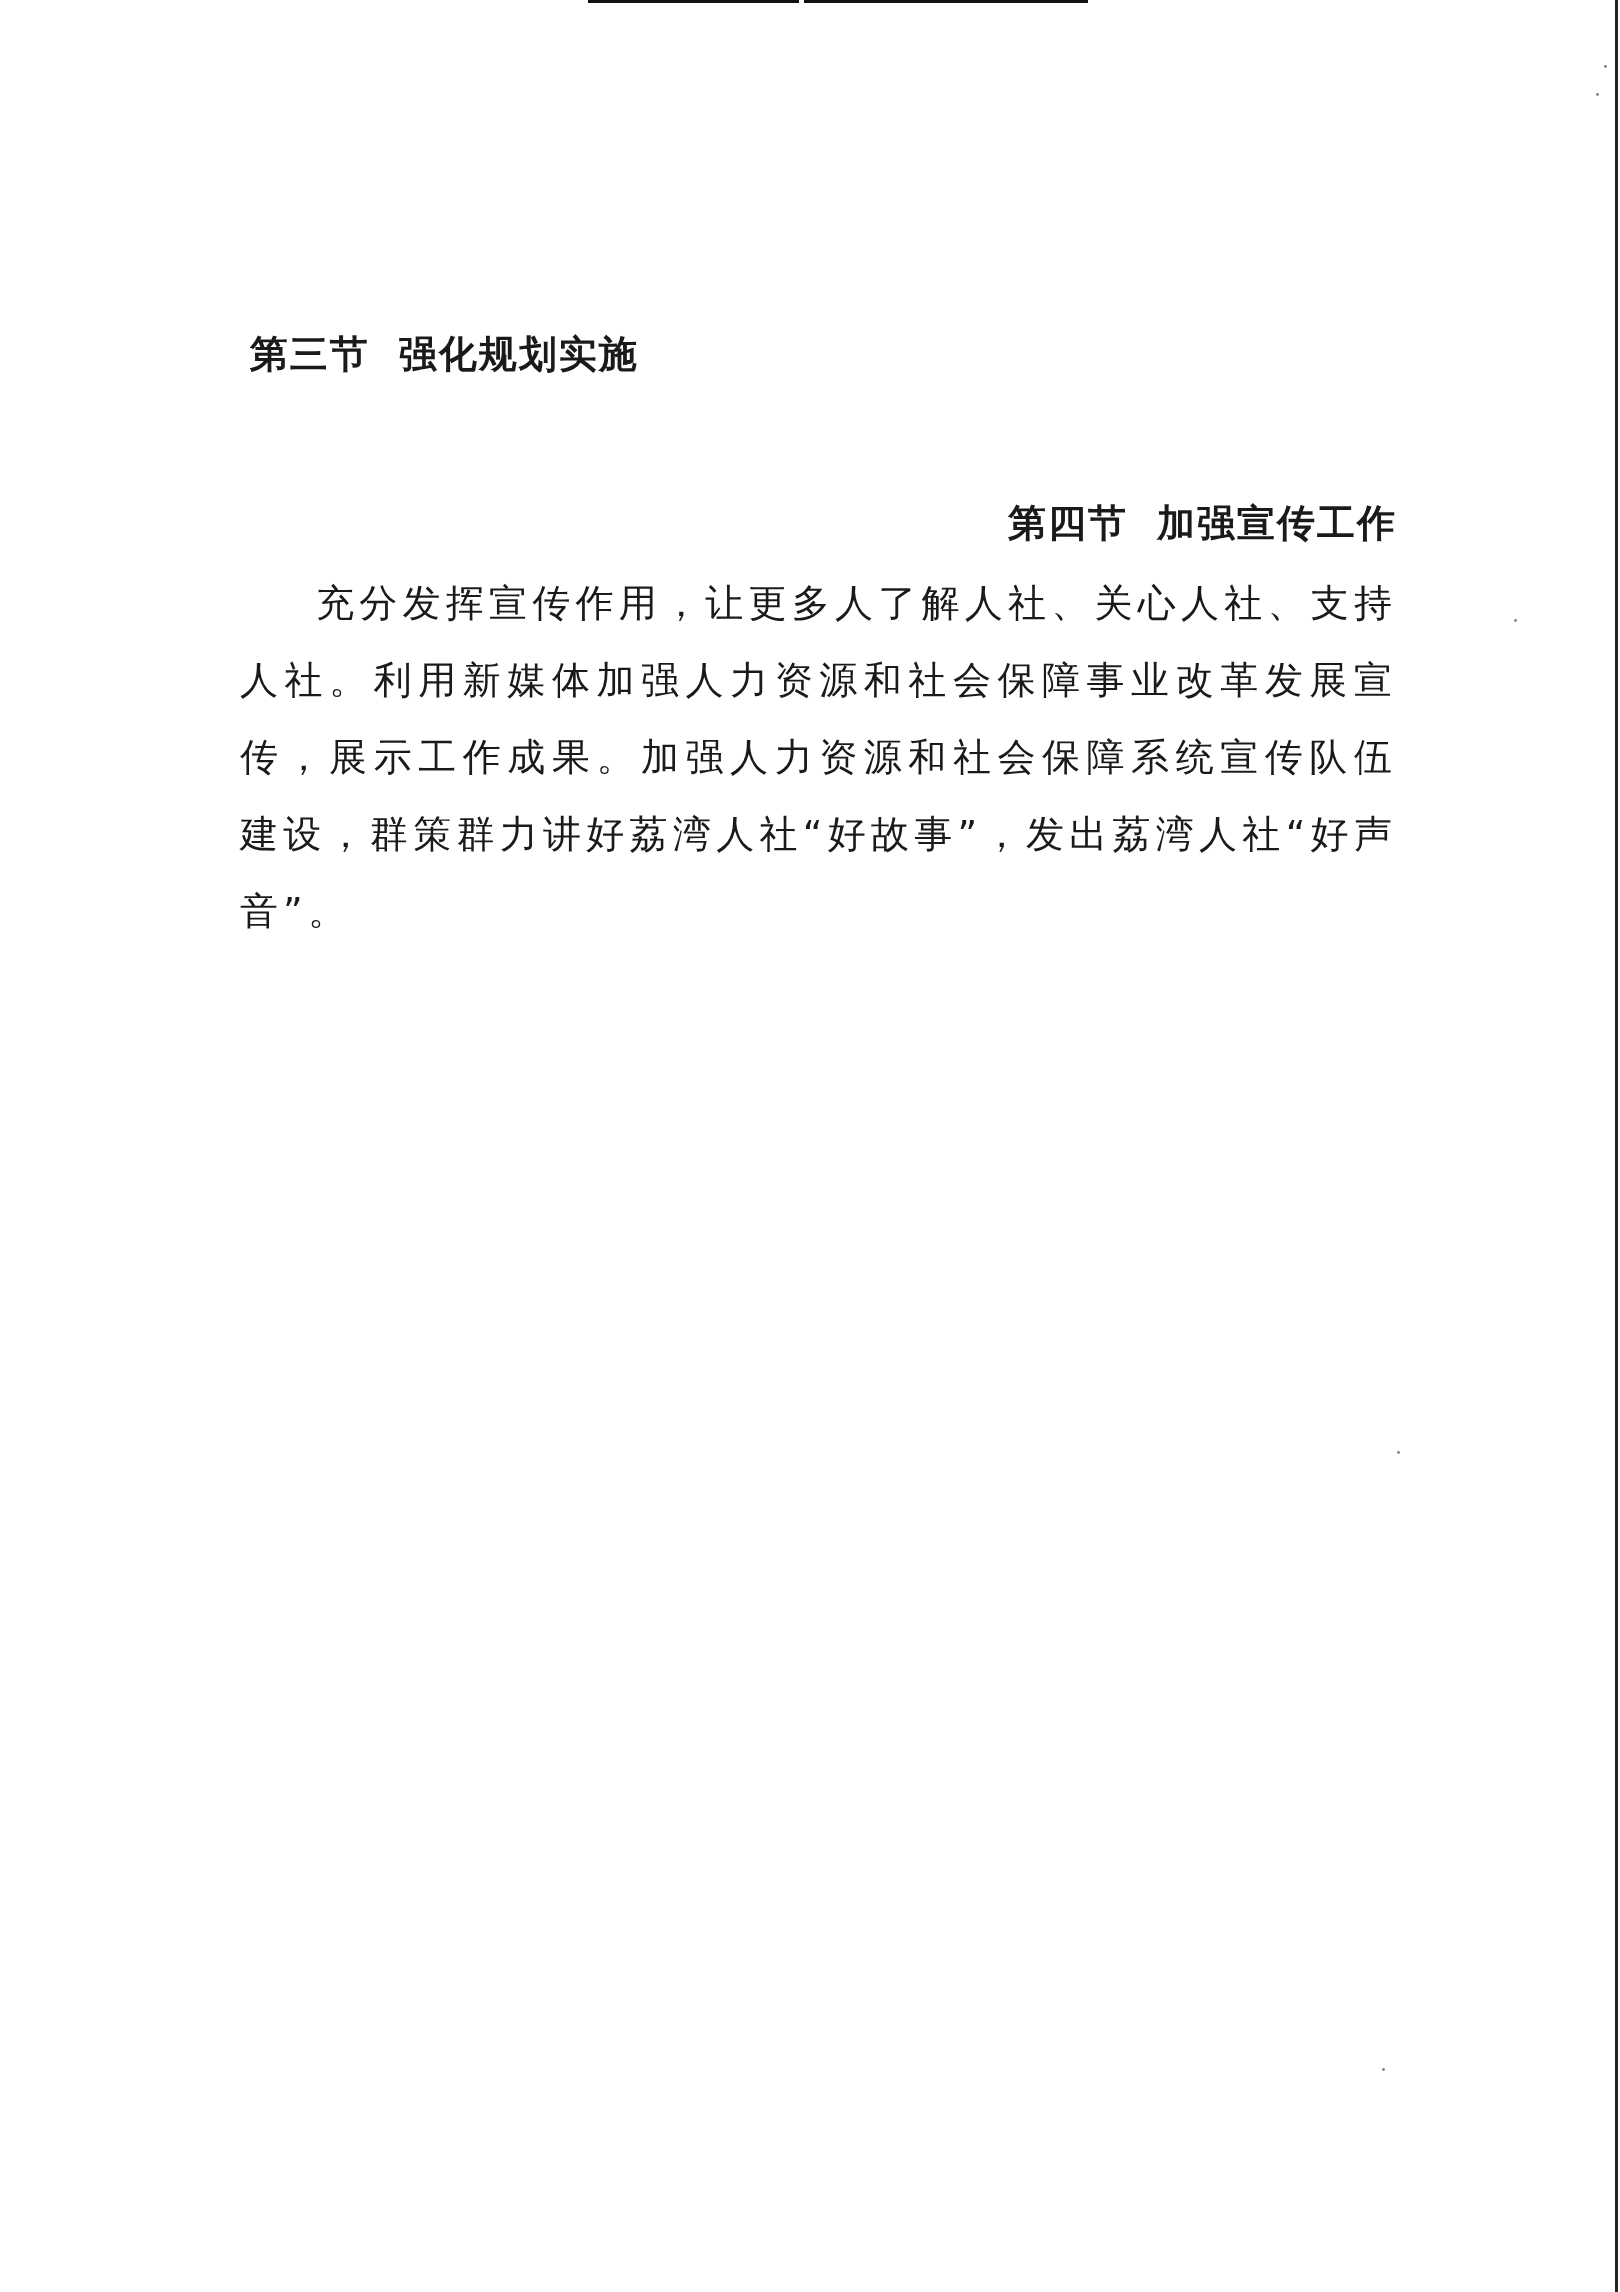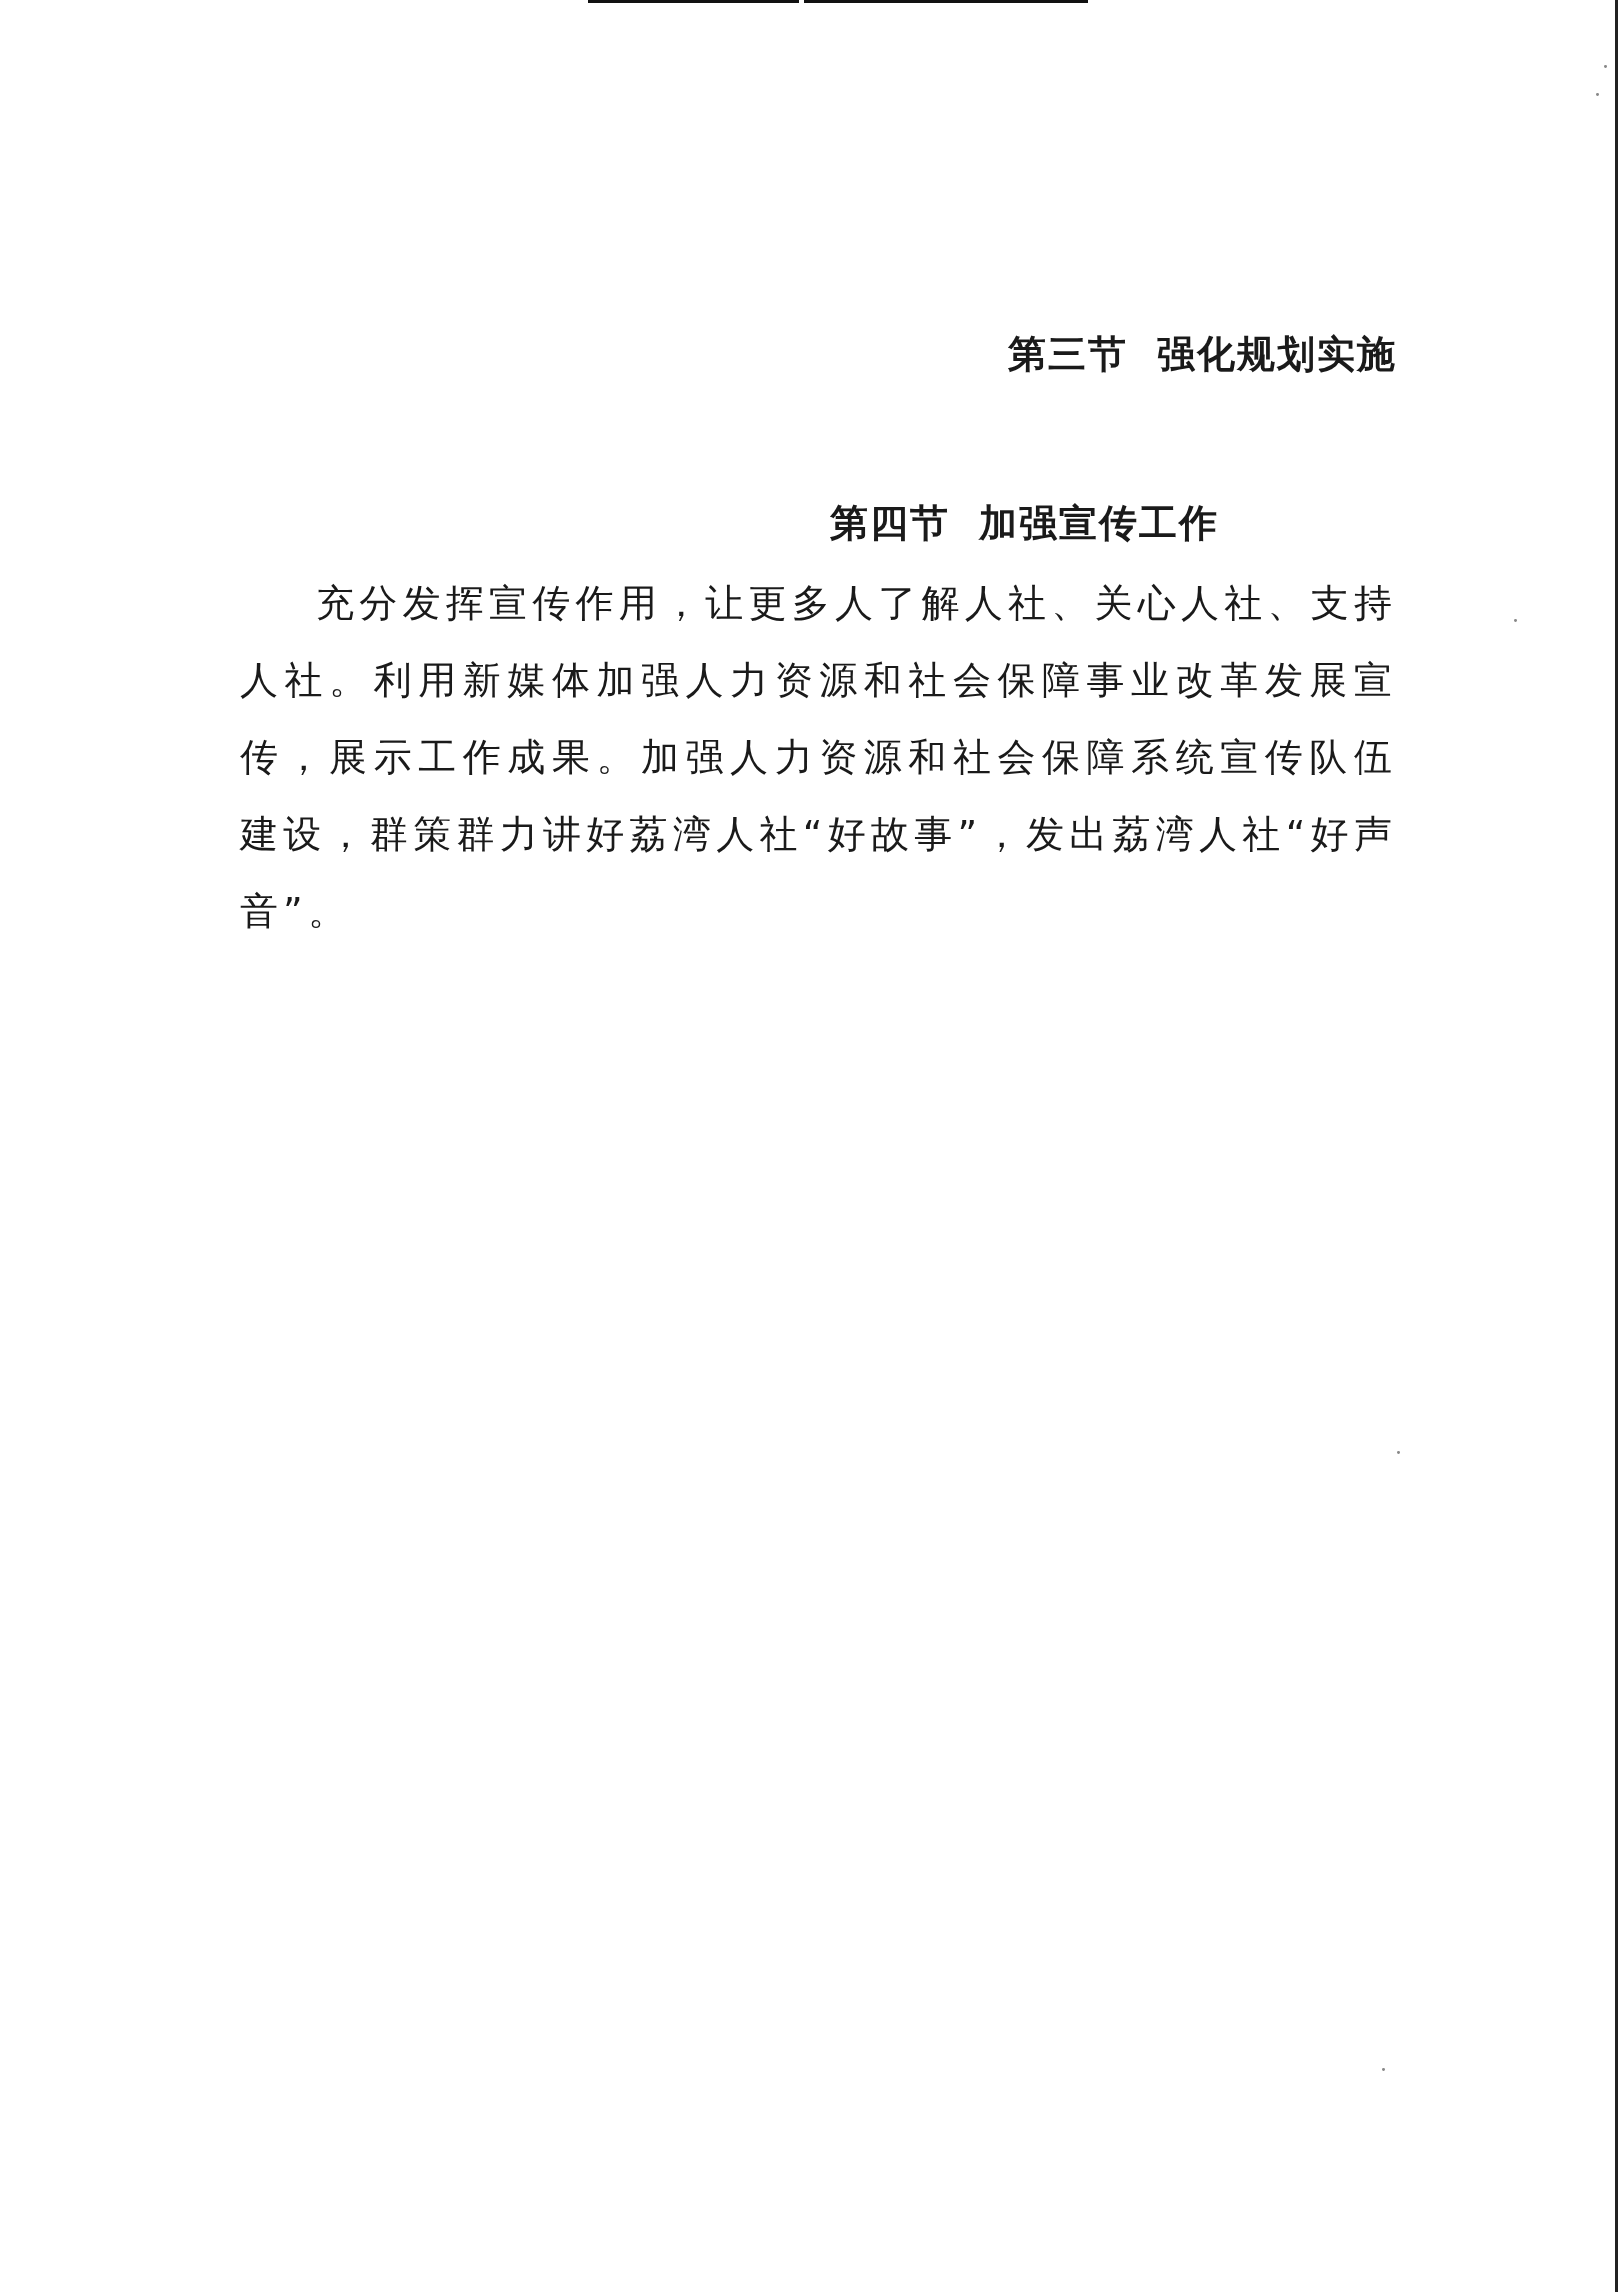--- a/index.html
+++ b/index.html
@@ -36,38 +36,38 @@
       background: #888;
       border-radius: 50%;
     }
     .page-content {
       position: absolute;
       left: 240px;
       top: 323px;
       width: 1157px;
     }
     .section-heading {
-      text-align: right;
+      text-align: left;
       font-family: "DejaVu Sans", "Liberation Sans", sans-serif;
       font-weight: bold;
       font-size: 38px;
       letter-spacing: 2px;
       margin: 0;
       height: 63px;
       line-height: 63px;
     }
     .section-heading .heading-num {
       margin-right: 29px;
     }
     .section-3-heading {
       padding-left: 9.8px;
     }
     .section-4-heading {
       padding-left: 137px;
-      text-align: center;
+      text-align: right;
       margin-left: 412px;
       padding-left: 0;
     }
     .paragraph {
       font-size: 38px;
       line-height: 77px;
       text-indent: 2em;
       letter-spacing: 5.1px;
       text-align: justify;
       margin: 0;

